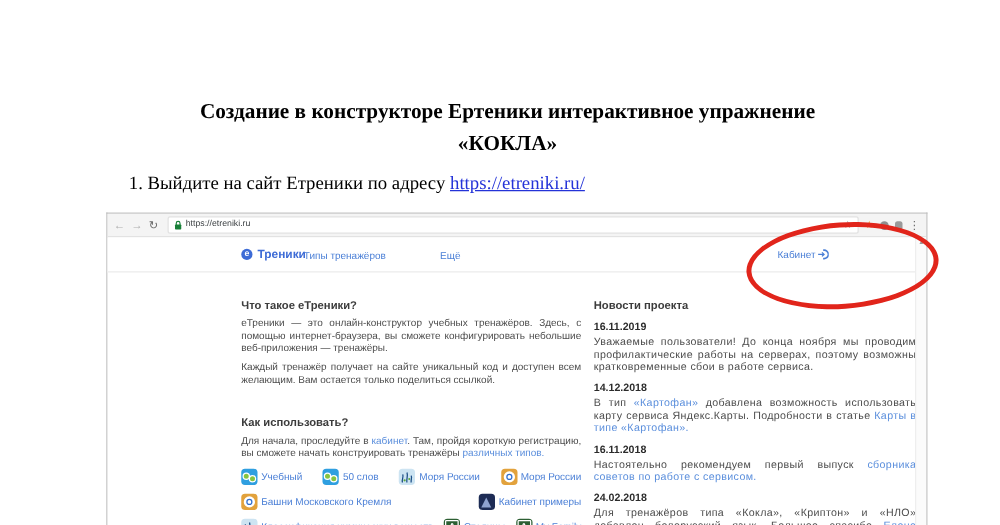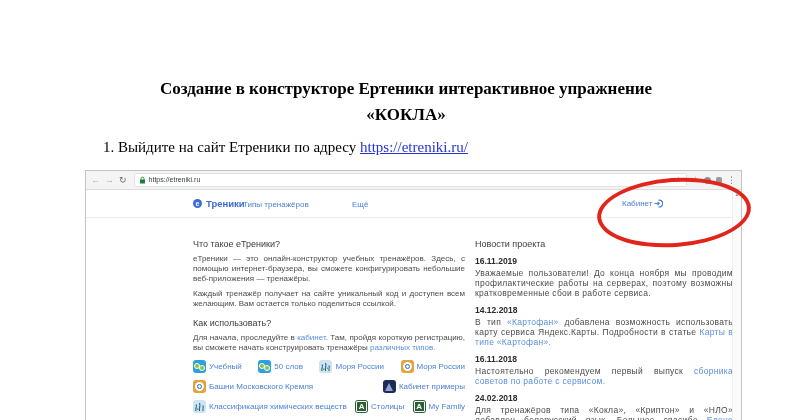--- a/index.html
+++ b/index.html
@@ -38,22 +38,22 @@
     font-size:7px;line-height:9px;text-align:center;font-weight:bold;}
   .nav-link{position:absolute;top:10px;font-size:8px;color:#4a7fd6;cursor:pointer;}
   .nav-link.l1{left:157px;}
   .nav-link.l2{left:228px;margin-left:38px;}
   .cabinet{position:absolute;left:536px;top:9px;display:flex;align-items:center;gap:2px;
     font-size:8px;color:#4a7fd6;cursor:pointer;}
 
   .content{display:flex;margin-left:107px;width:540px;}
   .col-left{width:272px;}
   .col-right{width:258px;margin-left:10px;}
-  .site-h{font-size:9px;font-weight:normal;color:#3c3c3c;margin:21px 0 0;}
-  .site-h.h2{margin-top:9px;}
+  .site-h{font-size:9px;font-weight:bold;color:#3c3c3c;margin:21px 0 0;}
+  .site-h.h2{margin-top:24px;}
   .sp{font-size:8px;line-height:10px;text-align:justify;color:#4c4c4c;margin:5px 0 0;}
   .slink{color:#5a8edc;cursor:pointer;}
   .ex-intro{font-size:8px;color:#4c4c4c;margin-top:7px;}
   .ex-row{display:flex;justify-content:space-between;align-items:center;margin-top:7px;}
   .ex{display:flex;align-items:center;gap:3px;font-size:8px;color:#4a7fd6;cursor:pointer;}
   .exic{width:13px;height:13px;border-radius:3px;flex:none;position:relative;}
   .exic.kokla{background:#2f9fe0;}
   .exic.kokla::before{content:"";position:absolute;left:1px;top:3px;width:4px;height:4px;
     border-radius:50%;background:#86c440;border:1px solid #fff;}
   .exic.kokla::after{content:"";position:absolute;left:6px;top:5px;width:4px;height:4px;

